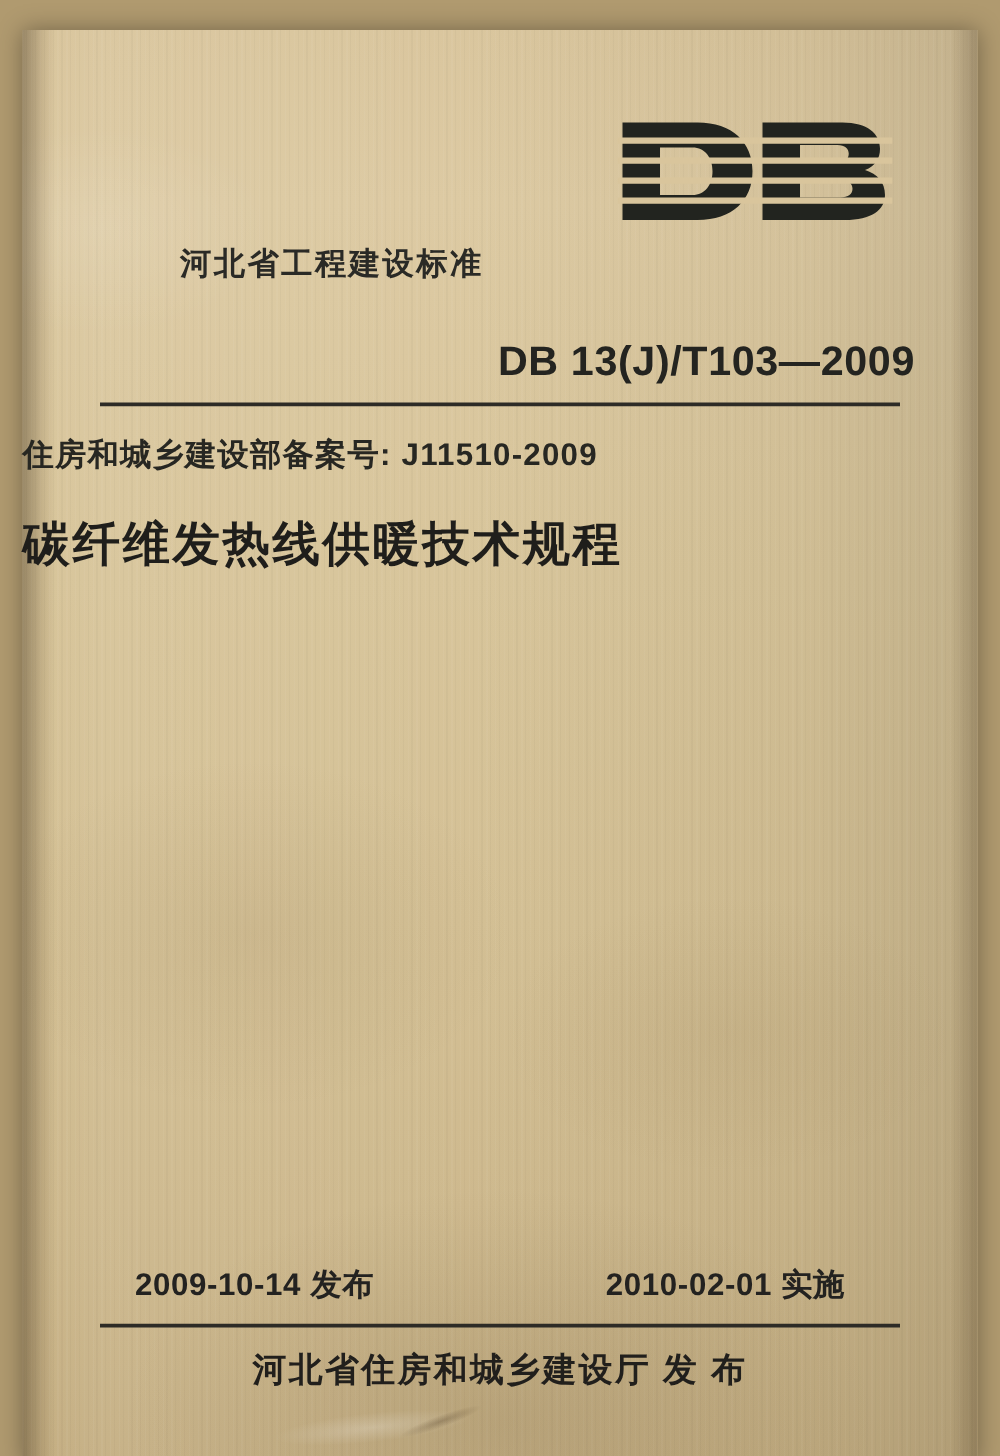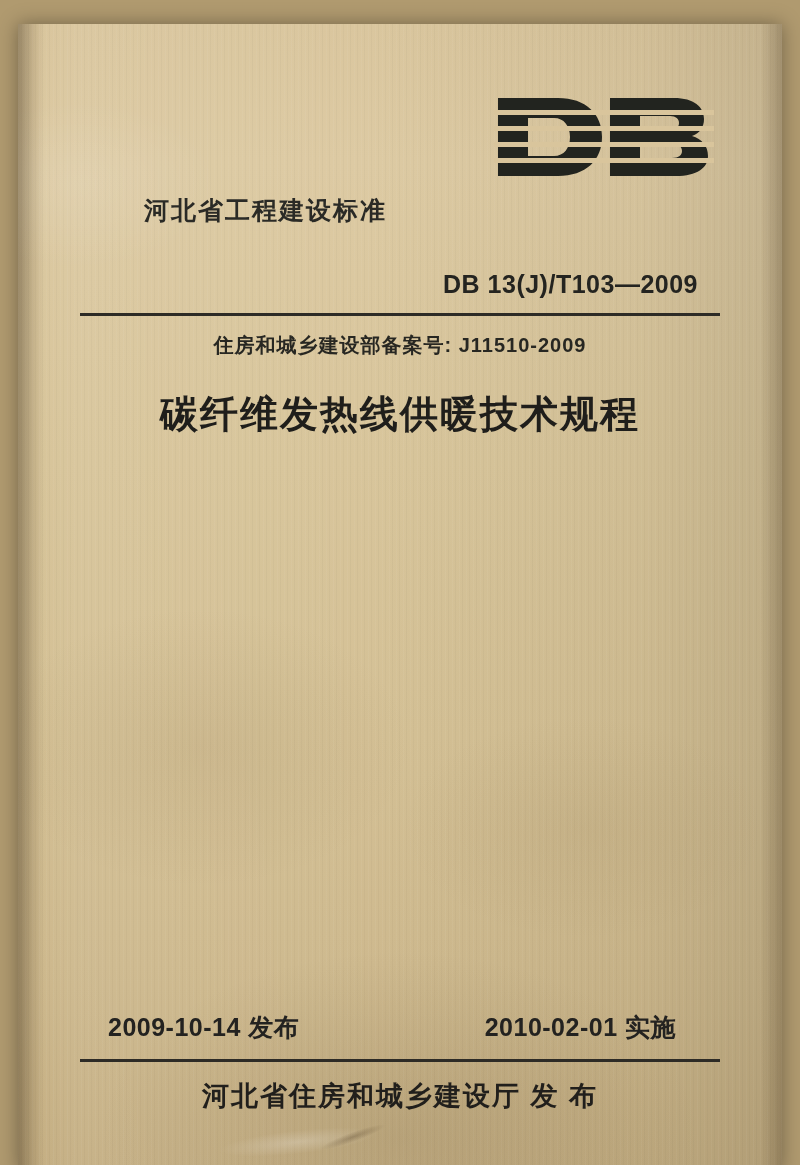--- a/index.html
+++ b/index.html
@@ -111,46 +111,46 @@
     font-family: "Liberation Sans", sans-serif;
     font-weight: bold;
     font-size: 25px;
     letter-spacing: 2px;
     color: #2a2a26;
   }
 
   .std-no {
     margin-top: 43px;
     text-align: right;
-    margin-right: 84px;
+    margin-right: 50px;
     font-family: "Liberation Sans", sans-serif;
     font-weight: bold;
-    font-size: 25px;
+    font-size: 33px;
     letter-spacing: 0.5px;
     color: #242420;
   }
 
   .rule {
     margin: 14px 62px 0 62px;
     height: 3px;
     background: #2d2b26;
   }
 
   .record-no {
-    margin-top: 16px;
-    text-align: center;
-    font-weight: bold;
-    font-size: 20px;
+    margin-top: 22px;
+    text-align: left;
+    font-weight: bold;
+    font-size: 25px;
     letter-spacing: 1px;
     color: #272722;
   }
 
   .main-title {
     margin-top: 30px;
-    text-align: center;
+    text-align: left;
     font-family: "DejaVu Sans", sans-serif;
     font-weight: bold;
     font-size: 38px;
     letter-spacing: 2px;
     color: #1f1e1b;
   }
 
   .sub-title {
     margin-top: 22px;
     text-align: center;

